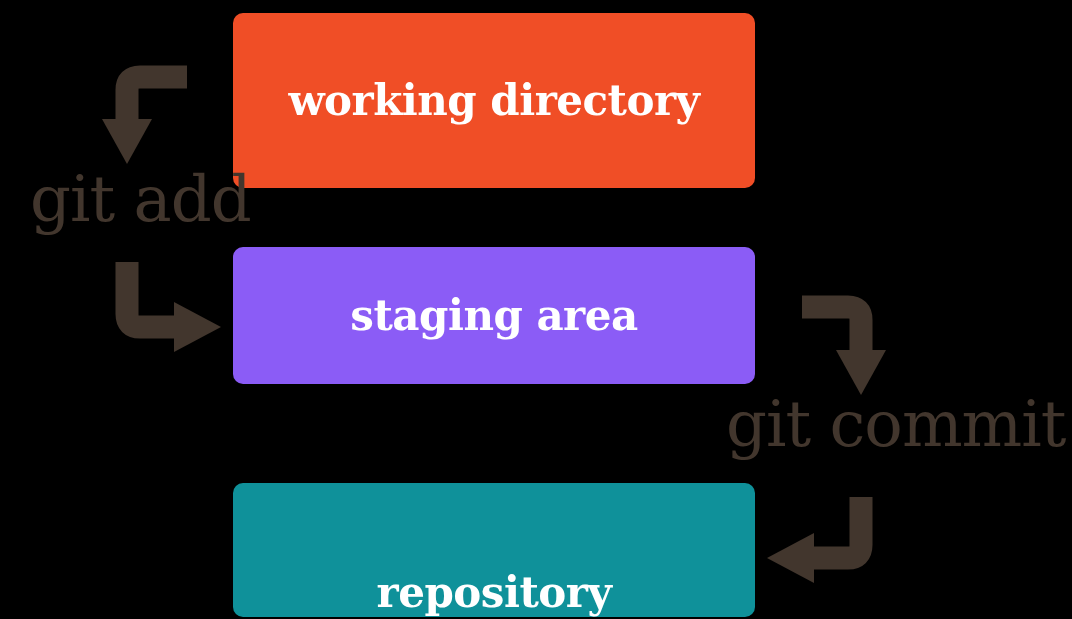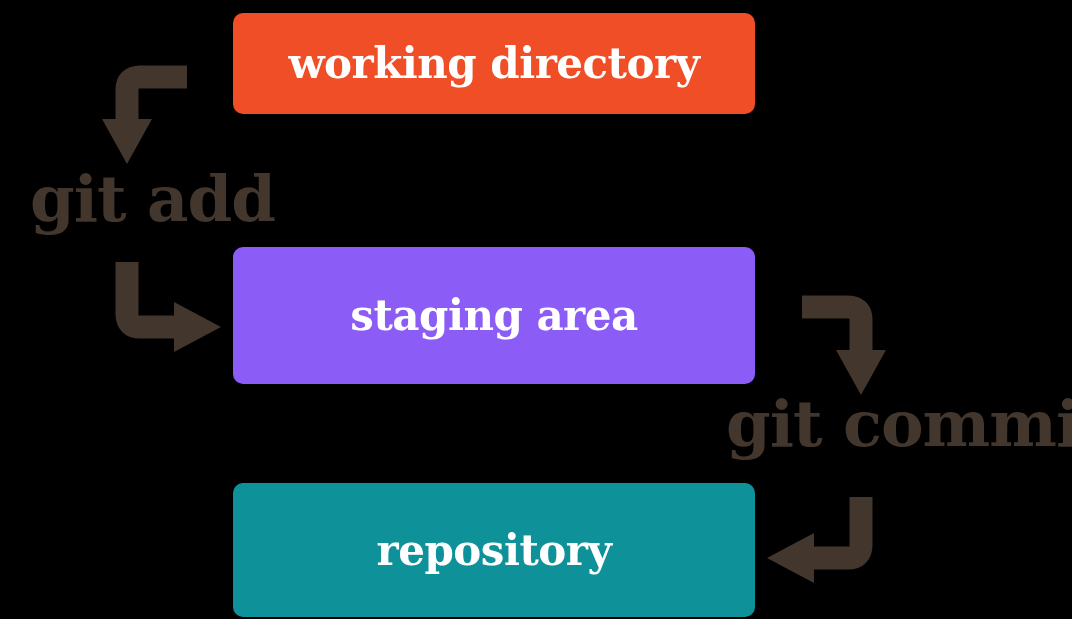--- a/index.html
+++ b/index.html
@@ -34,28 +34,28 @@
     justify-content: center;
   }
   .node span {
     color: var(--box-text, #fff);
     font-size: 42px;
     font-weight: bold;
     letter-spacing: -0.5px;
     white-space: nowrap;
     text-align: center;
   }
-  .node-working    { top: 13px;  height: 101px; }
+  .node-working    { top: 13px;  height: 175px; }
   .node-staging    { top: 247px; height: 137px; }
   .node-repository { top: 483px; height: 134px; }
   .edge-label {
     position: absolute;
     color: var(--ink, #42362d);
     font-size: 64px;
-    font-weight: bold;
+    font-weight: normal;
     line-height: 1;
     letter-spacing: -1px;
     white-space: nowrap;
   }
   .label-git-add    { left: 30px;  top: 167px; }
   .label-git-commit { left: 726px; top: 392px; }
 </style>
 </head>
 <body>
 
@@ -85,21 +85,21 @@
   </svg>
 
   <div class="node node-working" style="background: rgb(240, 78, 38);">
     <span>working directory</span>
   </div>
 
   <div class="node node-staging" style="background: #8b5cf6;">
     <span>staging area</span>
   </div>
 
-  <div class="node node-repository" style="background: rgb(15, 145, 154);">
+  <div class="node node-repository" style="background: rgb(15, 145, 154); align-items: flex-end;">
     <span>repository</span>
   </div>
 
   <div class="edge-label label-git-add">git add</div>
 
   <div class="edge-label label-git-commit">git commit</div>
 
 </div>
 
 </body></html>

